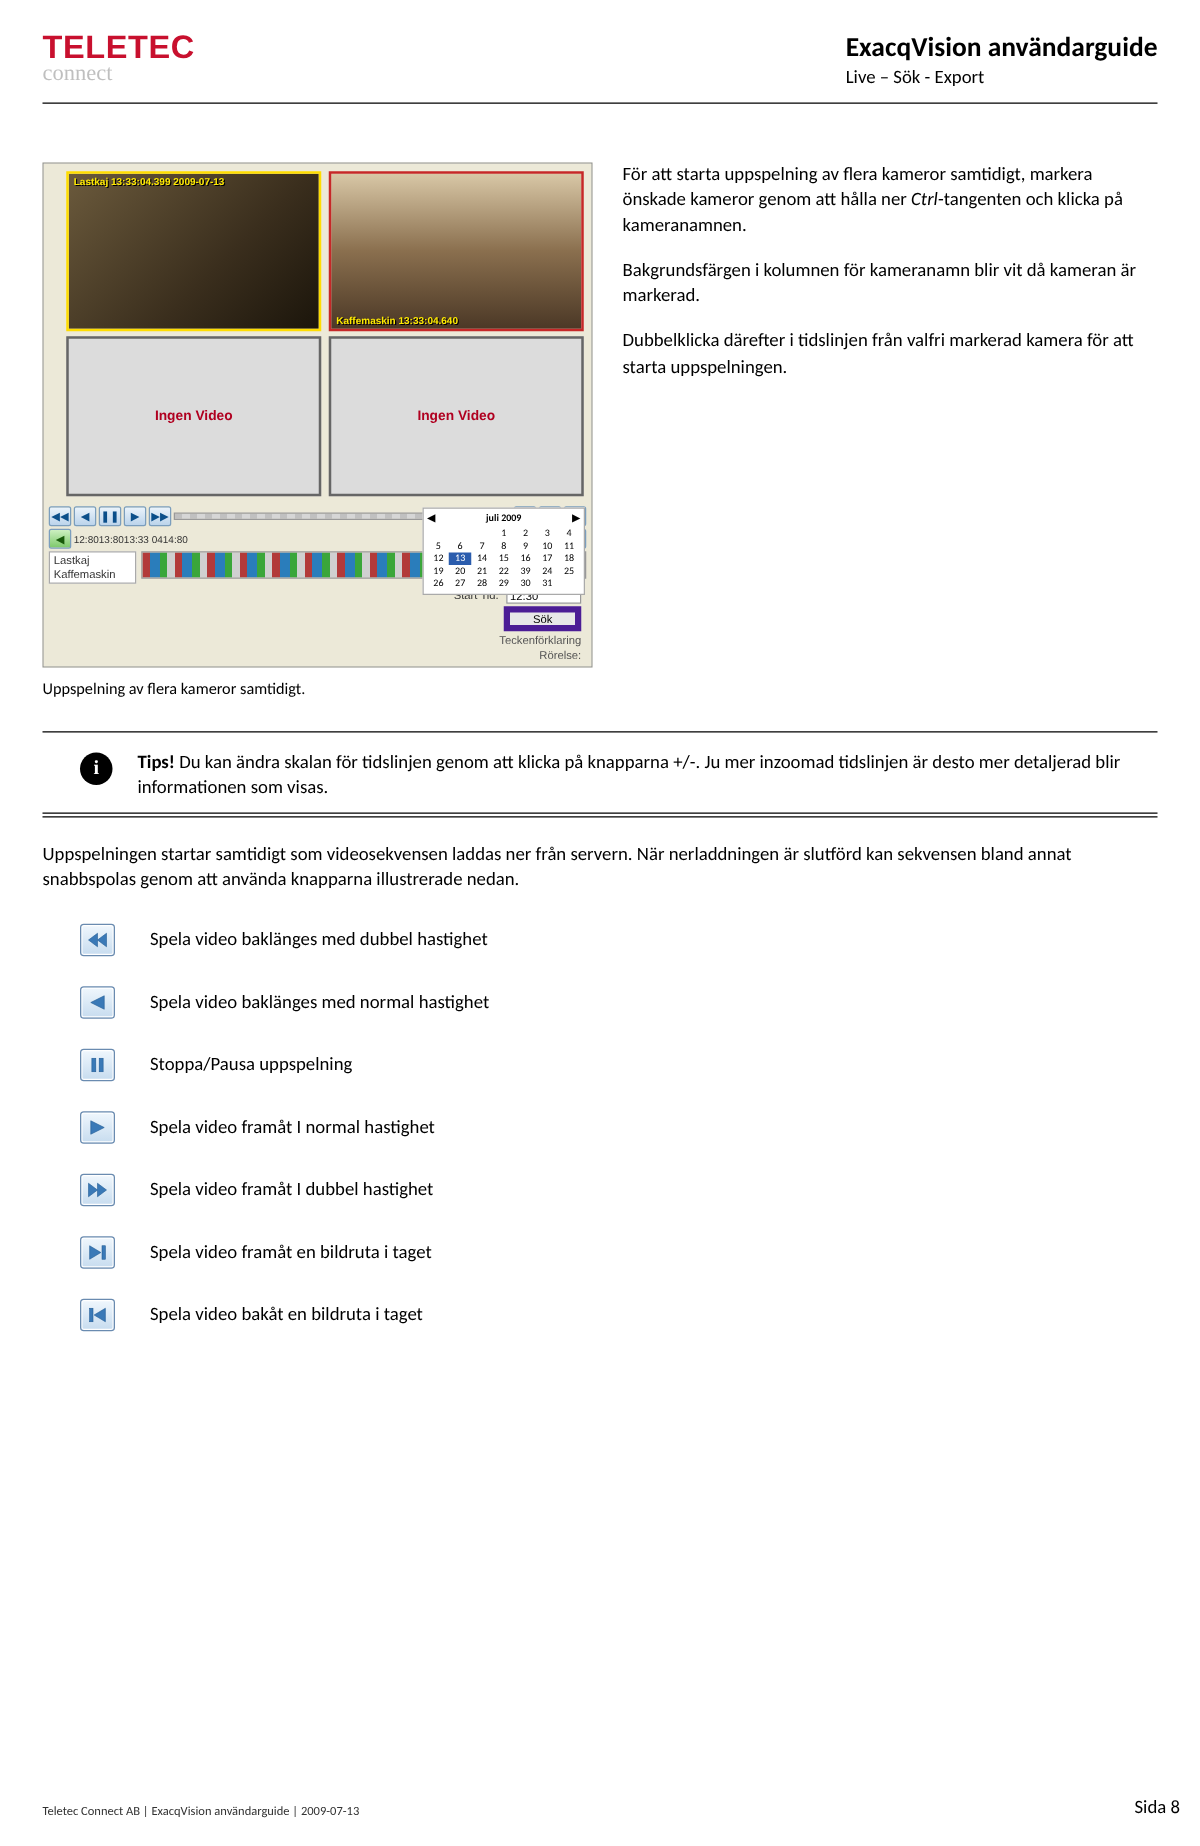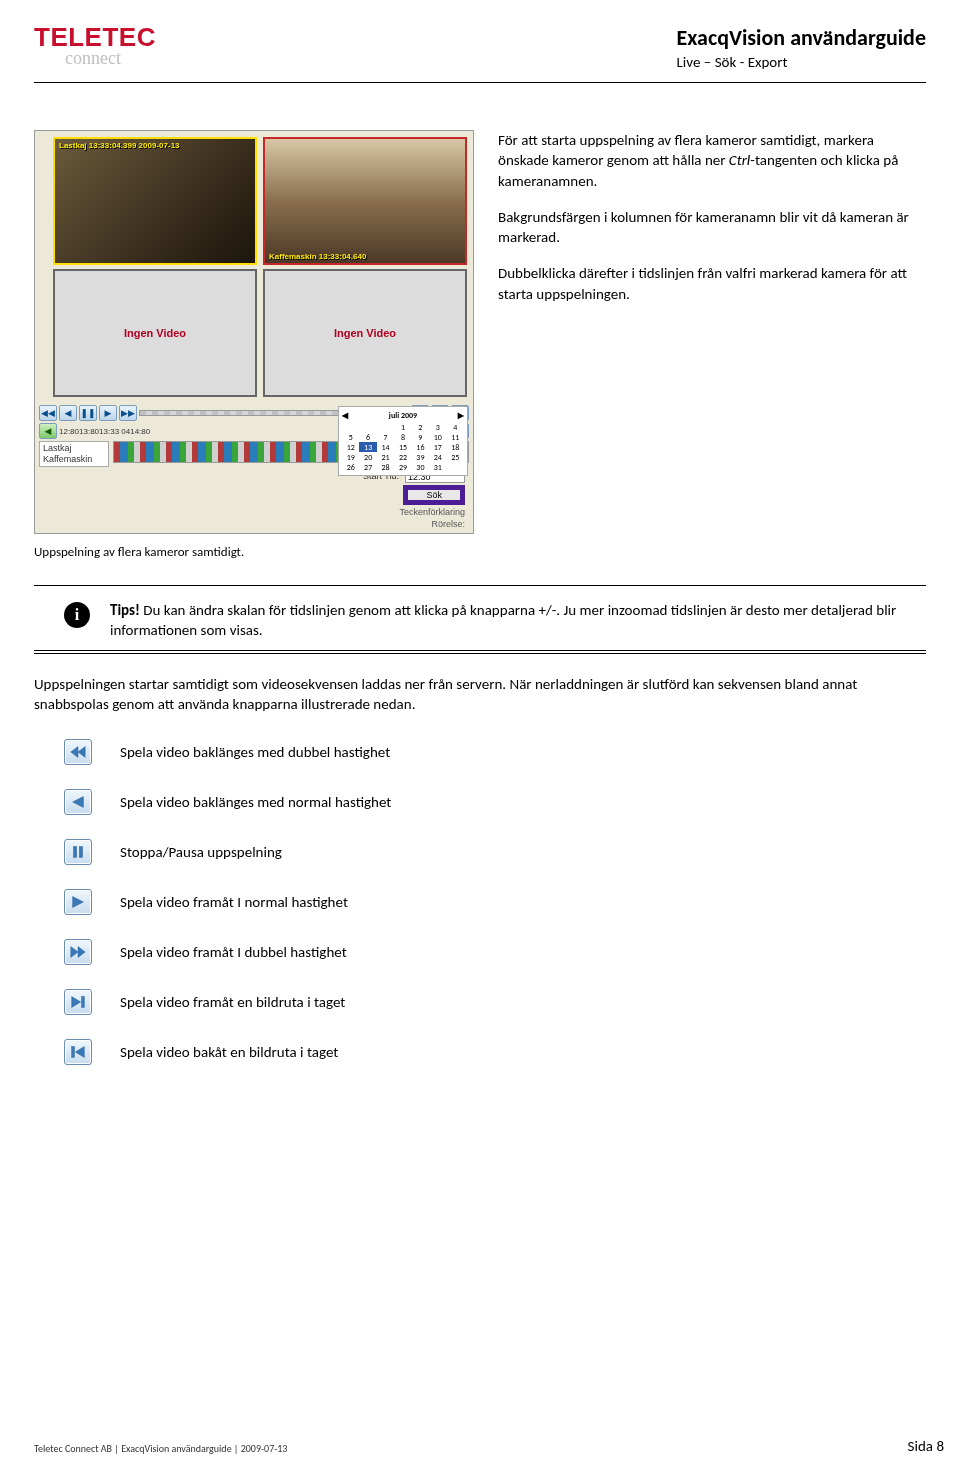--- a/index.html
+++ b/index.html
@@ -29,21 +29,21 @@
     font-weight: 800;
     font-size: 26px;
     letter-spacing: 0.5px;
     color: #c8102e;
     line-height: 1;
   }
   .logo-sub {
     font-family: 'Brush Script MT', cursive;
     font-size: 18px;
     color: #bfbfbf;
-    text-align: center;
+    text-align: left;
     margin-top: -2px;
     padding-right: 4px;
   }
   .doc-title-block {
     position: absolute;
     right: 34px;
     top: 0;
     text-align: left;
   }
   .doc-title {

